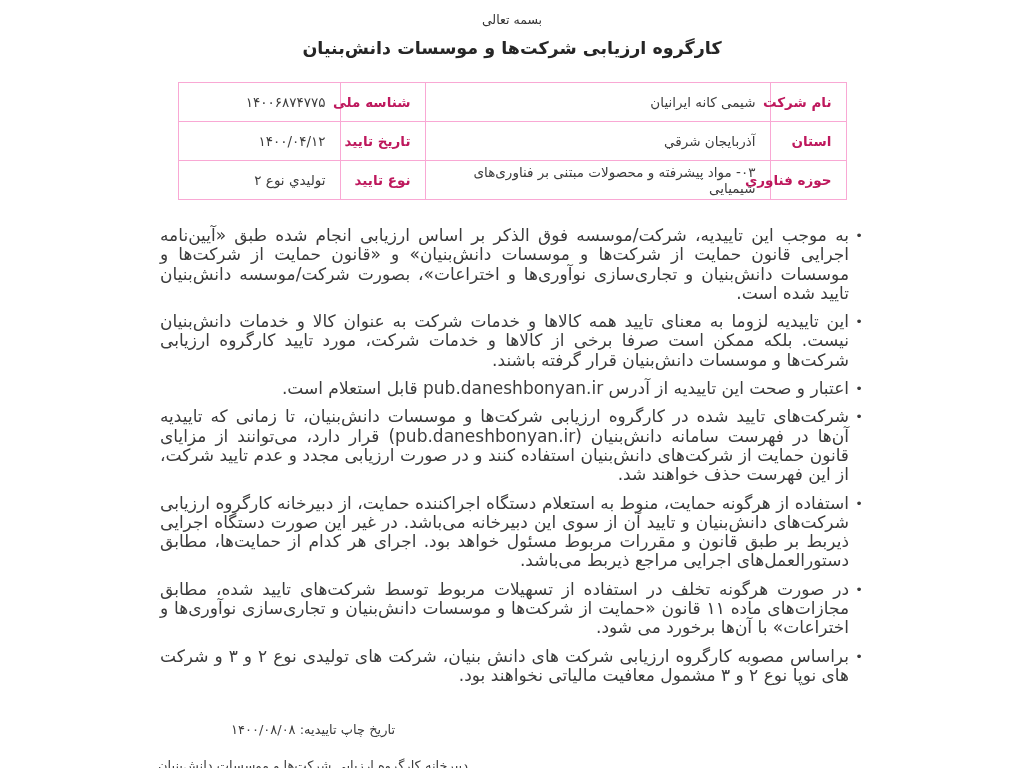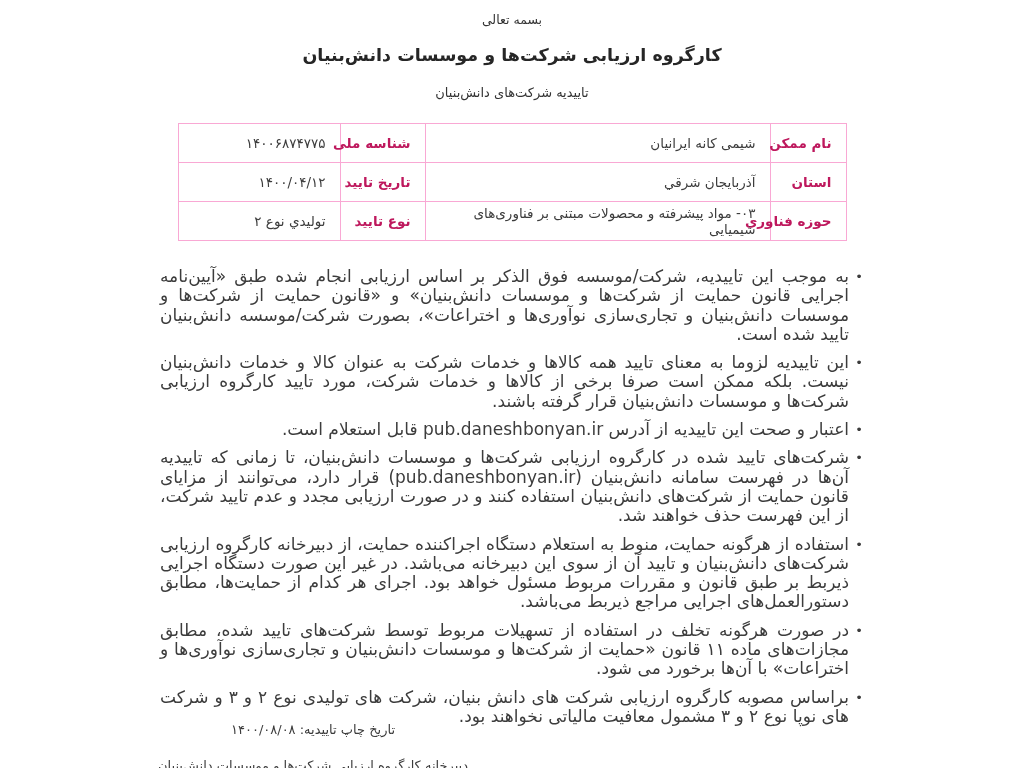--- a/index.html
+++ b/index.html
@@ -21,21 +21,21 @@
     text-align: center;
     font-size: 12.5px;
     line-height: 15px;
     color: #333333;
   }
   .doc-title {
     text-align: center;
     font-size: 17.5px;
     font-weight: bold;
     line-height: 24px;
-    margin-top: 16px;
+    margin-top: 9px;
     color: #262626;
   }
   .doc-subtitle {
     text-align: center;
     font-size: 13px;
     line-height: 17px;
     margin-top: 17px;
     color: #333333;
   }
   .content {
@@ -96,34 +96,33 @@
 </style>
 </head>
 <body>
 
 <div class="page">
 
   <div class="bismillah">بسمه تعالی</div>
 
   <div class="doc-title">کارگروه ارزیابی شرکت‌ها و موسسات دانش‌بنیان</div>
 
-  <div class="doc-subtitle">تاییدیه شرکت‌های دانش‌بنیان</div>
 
   <div class="content">
 
     <table class="info-table">
       <colgroup>
         <col class="c-label1">
           <col class="c-value1">
           <col class="c-label2">
           <col class="c-value2">
       </colgroup>
       <tbody>
         <tr>
-          <td class="cell-label">نام ممکن</td>
+          <td class="cell-label">نام شرکت</td>
           <td class="cell-value">شیمی کانه ایرانیان</td>
           <td class="cell-label">شناسه ملی</td>
           <td class="cell-value">۱۴۰۰۶۸۷۴۷۷۵</td>
         </tr>
         <tr>
           <td class="cell-label">استان</td>
           <td class="cell-value">آذربایجان شرقي</td>
           <td class="cell-label">تاریخ تایید</td>
           <td class="cell-value">۱۴۰۰/۰۴/۱۲</td>
         </tr>

